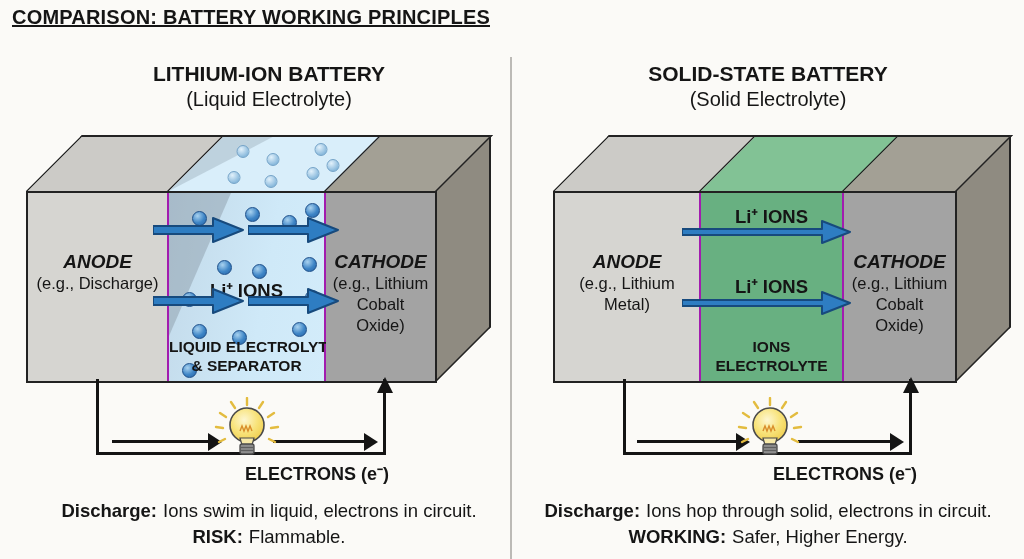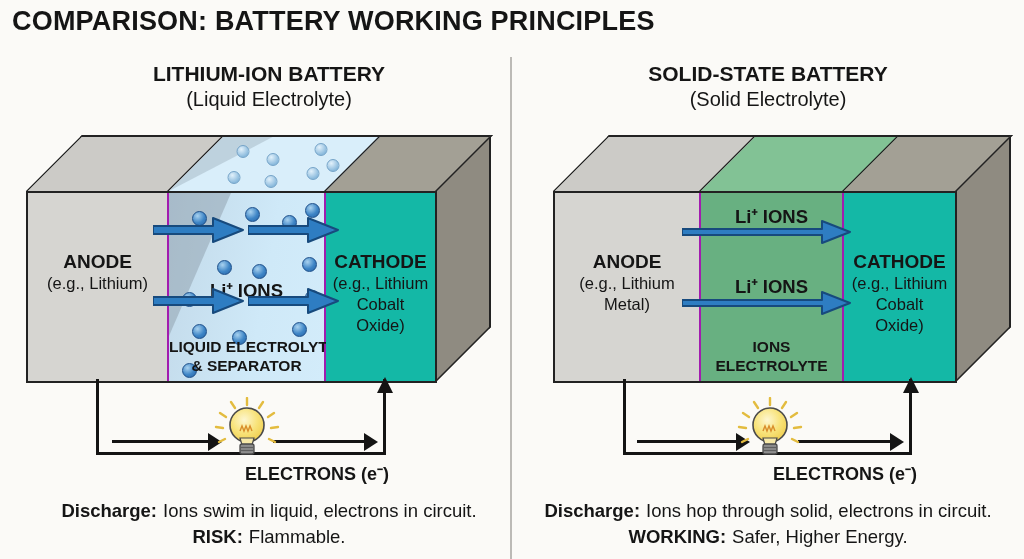--- a/index.html
+++ b/index.html
@@ -4,21 +4,21 @@
 <style>
   * { box-sizing: border-box; margin: 0; padding: 0; }
   body { background:#e8e8e8; }
   .stage {
     position: relative; width: 1024px; height: 559px;
     background: #fbfaf7; overflow: hidden;
     font-family: "Liberation Sans", sans-serif; color: #151515;
   }
   .page-title {
     position: absolute; left: 12px; top: 6px;
-    font-size: 27px; font-weight: 800; letter-spacing: 0.2px;
+    font-size: 20px; font-weight: 800; letter-spacing: 0.2px; text-decoration: underline;
   }
   .divider {
     position: absolute; left: 510px; top: 57px; width: 2px; height: 502px;
     background: #bcbab6;
   }
   .panel { position: absolute; top: 0; width: 512px; height: 559px; }
   .panel.left  { left: 0; padding-left: 13px; }
   .panel.right { left: 512px; }
   .panel-title {
     position: absolute; top: 62px; width: 100%; text-align: center;
@@ -46,36 +46,36 @@
   .tsec.mid-border { border-right: 2px solid #222; }
   .bat-side {
     position: absolute; top: 0; width: 56px; height: 192px;
     border: 2px solid #222; border-left: none;
     transform: skewY(-45deg); transform-origin: 0 0;
   }
 
   
   .anode-f   { background: #d6d5d1; }
   .anode-t   { background: #cccbc7; }
-  .cath-f    { background: #14b8a6; }
+  .cath-f    { background: #a3a3a3; }
   .cath-t    { background: #a3a095; }
   .side-gray { background: #8f8b81; }
   .liq-f     { background: linear-gradient(100deg, #c2d9e9 0%, #cfe9f8 60%, #d3ecfa 100%); }
   .liq-t     { background: #d9eefa; }
   .sol-f     { background: #68b081; }
   .sol-t     { background: #82c295; }
 
   .sep-overlay {
     position: absolute; inset: 0;
     background: rgba(130,146,158,0.42);
     clip-path: polygon(0 0, 40% 0, 0 76%);
   }
   .sep-overlay.top-ov { clip-path: polygon(0 0, 32% 0, 0 100%); background: rgba(130,146,158,0.30); }
   .electrode-label { position: absolute; top: 57px; width: 100%; text-align: center; }
-  .electrode-label .t1 { font-size: 19px; font-weight: 800; line-height: 23px; white-space: nowrap; }
+  .electrode-label .t1 { font-size: 19px; font-weight: 800; line-height: 23px; white-space: nowrap; font-style: italic; }
   .electrode-label .t2 { font-size: 16.5px; line-height: 21px; white-space: nowrap; }
   .li-ions {
     position: absolute; width: 100%; text-align: center;
     font-size: 18.5px; font-weight: 800; white-space: nowrap;
   }
   .elec-name {
     position: absolute; bottom: 6px; width: 100%; text-align: center;
     font-size: 15.5px; font-weight: 800; line-height: 19px; white-space: nowrap;
   }
 
@@ -151,21 +151,21 @@
         </div>
         <div class="tsec cath-t" style="width:109px;"></div>
       </div>
 
       <div class="bat-side side-gray" style="left:409px;"></div>
 
       <div class="bat-front" style="width:411px;">
         <div class="sec anode-f mid-border" style="width:141px;">
           <div class="electrode-label">
             <div class="t1">ANODE</div>
-            <div class="t2">(e.g., Lithium)</div>
+            <div class="t2">(e.g., Discharge)</div>
           </div>
         </div>
         <div class="sec liq-f mid-border" style="width:157px;">
           <div class="sep-overlay"></div>
           <div class="ion" style="left:23px; top:18px;"></div>
           <div class="ion" style="left:76px; top:14px;"></div>
           <div class="ion" style="left:113px; top:22px;"></div>
           <div class="ion" style="left:136px; top:10px;"></div>
           <div class="ion" style="left:48px; top:67px;"></div>
           <div class="ion" style="left:83px; top:71px;"></div>

